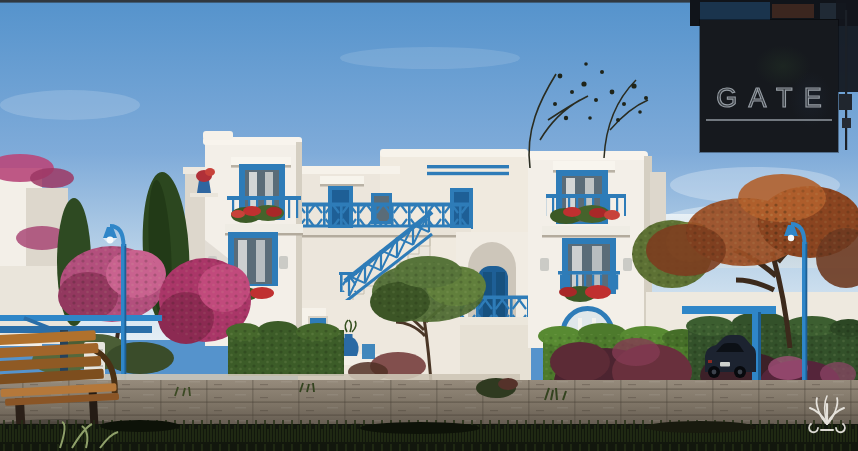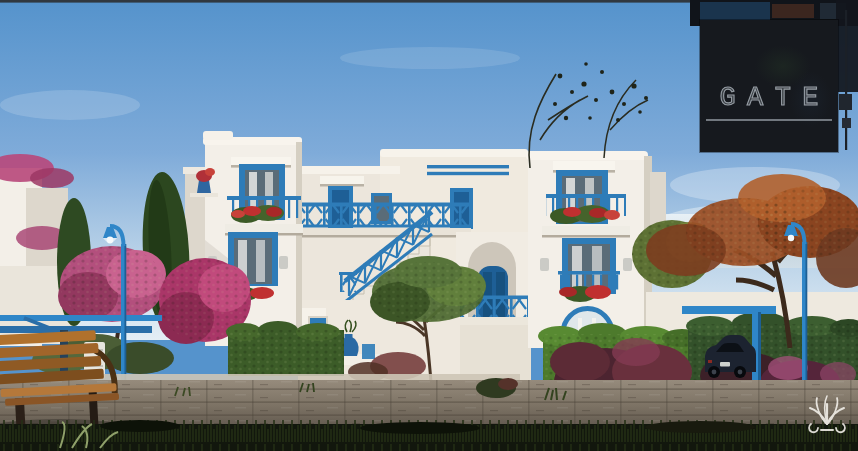--- a/index.html
+++ b/index.html
@@ -1,18 +1,18 @@
 <!DOCTYPE html>
 <html style="--sky-top: #5593cc; --sky-mid: #8cb5de; --sky-horizon: #dce8f1; --sea: #c2d3de; --wall-sunlit: #f3efe8; --wall-shaded: #ddd7cc; --wall-dark: #c6bfb2; --accent-blue: #2e7cb8; --accent-blue-dark: #1e5f96; --glass-dark: #5a6c78; --curtain: #e9e9e6; --hedge-green: #4a7230; --hedge-dark: #2f4d1f; --cypress-green: #2c471f; --pink-tree: #c25587; --magenta-bush: #b03a6e; --autumn-orange: #a2542a; --autumn-dark: #6e3a20; --red-flower: #c03030; --wood-bench: #a8692c; --wood-bench-dark: #6e4119; --pavement: #867a6c; --pavement-dark: #5f574d; --grass-dark: #12170d; --lamp-blue: #2f86c8; --car-body: #1c2330; --top-strip: #2e3338; --logo-text: #969da4; --logo-bg: #16191e; --logo-underline: #838a91;"><head>
 <meta charset="utf-8">
 <style>
   html,body{margin:0;padding:0;background:#000;}
   .stage{
     position:relative;width:858px;height:451px;overflow:hidden;
-    font-family:Liberation Mono, monospace;
+    font-family:Liberation Sans, sans-serif;
     background:var(--sky-top,#5593cc);
   }
   .stage svg{position:absolute;left:0;top:0;display:block;}
 
   
   .accent{fill:var(--accent-blue,#2e7cb8);}
   .accent-dark{fill:var(--accent-blue-dark,#1e5f96);}
   .wall{fill:var(--wall-sunlit,#f3efe8);}
   .wall-sh{fill:var(--wall-shaded,#ddd7cc);}
   .glass{fill:var(--glass-dark,#5a6c78);}

